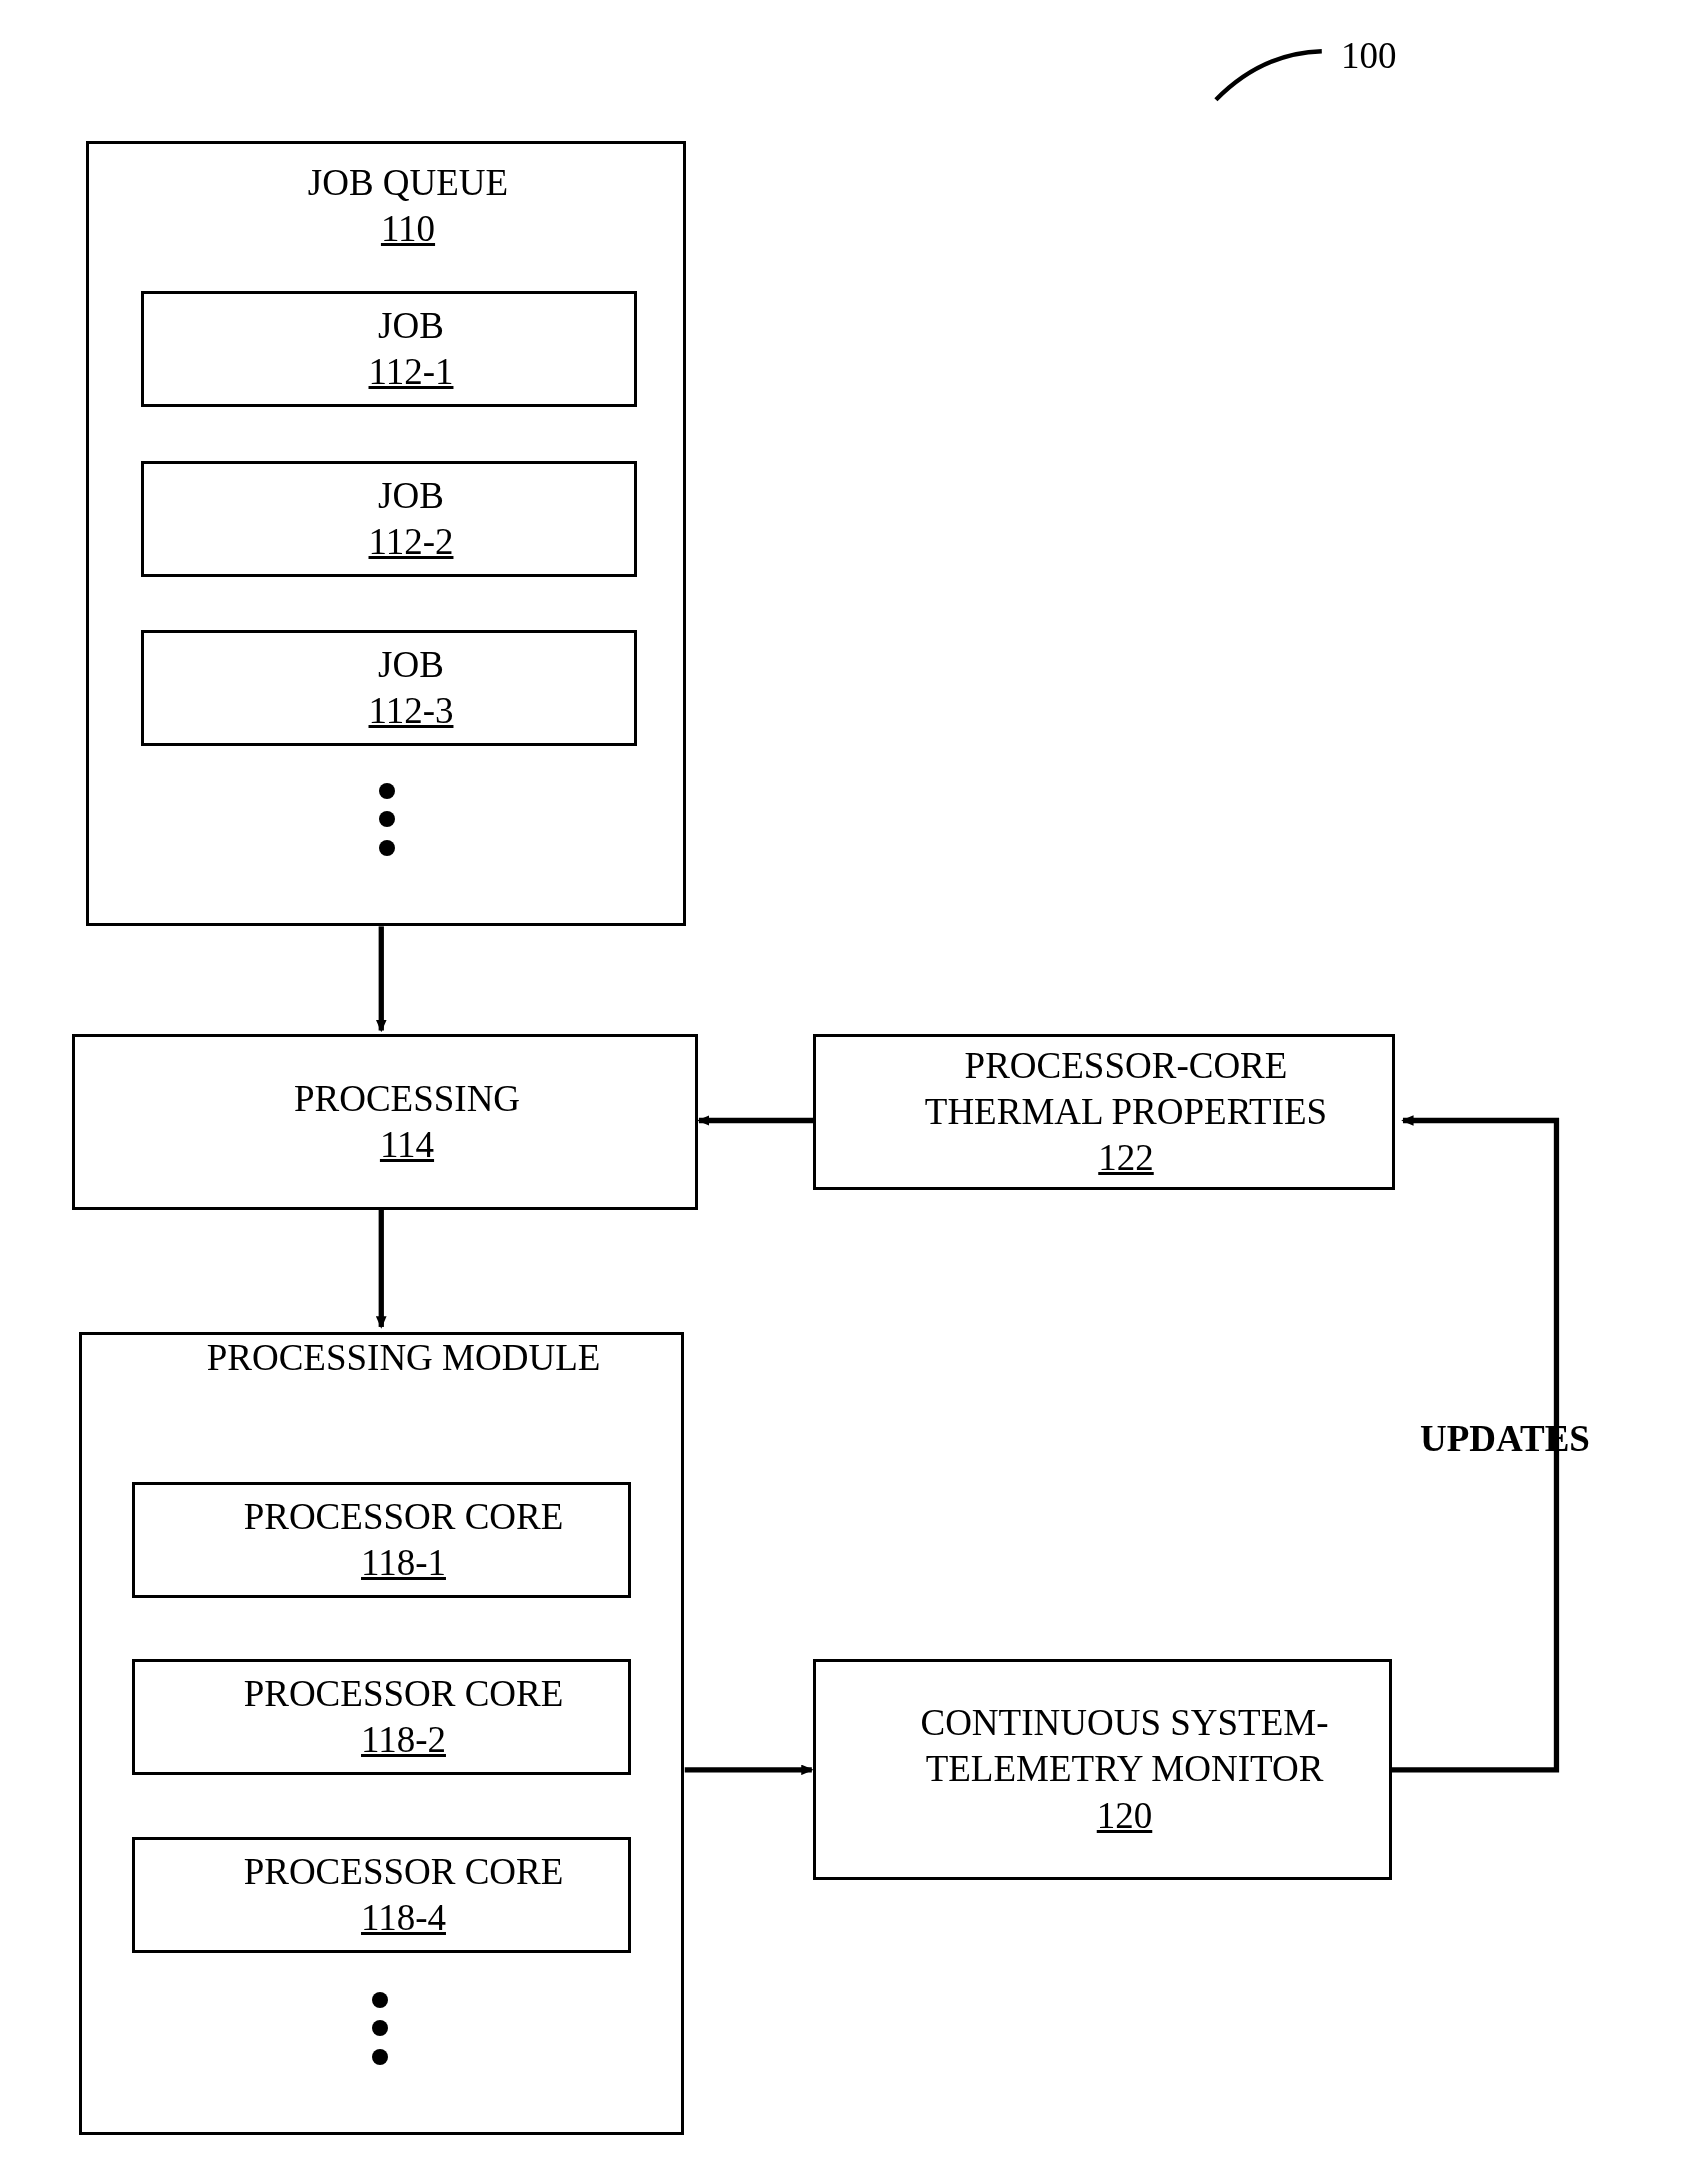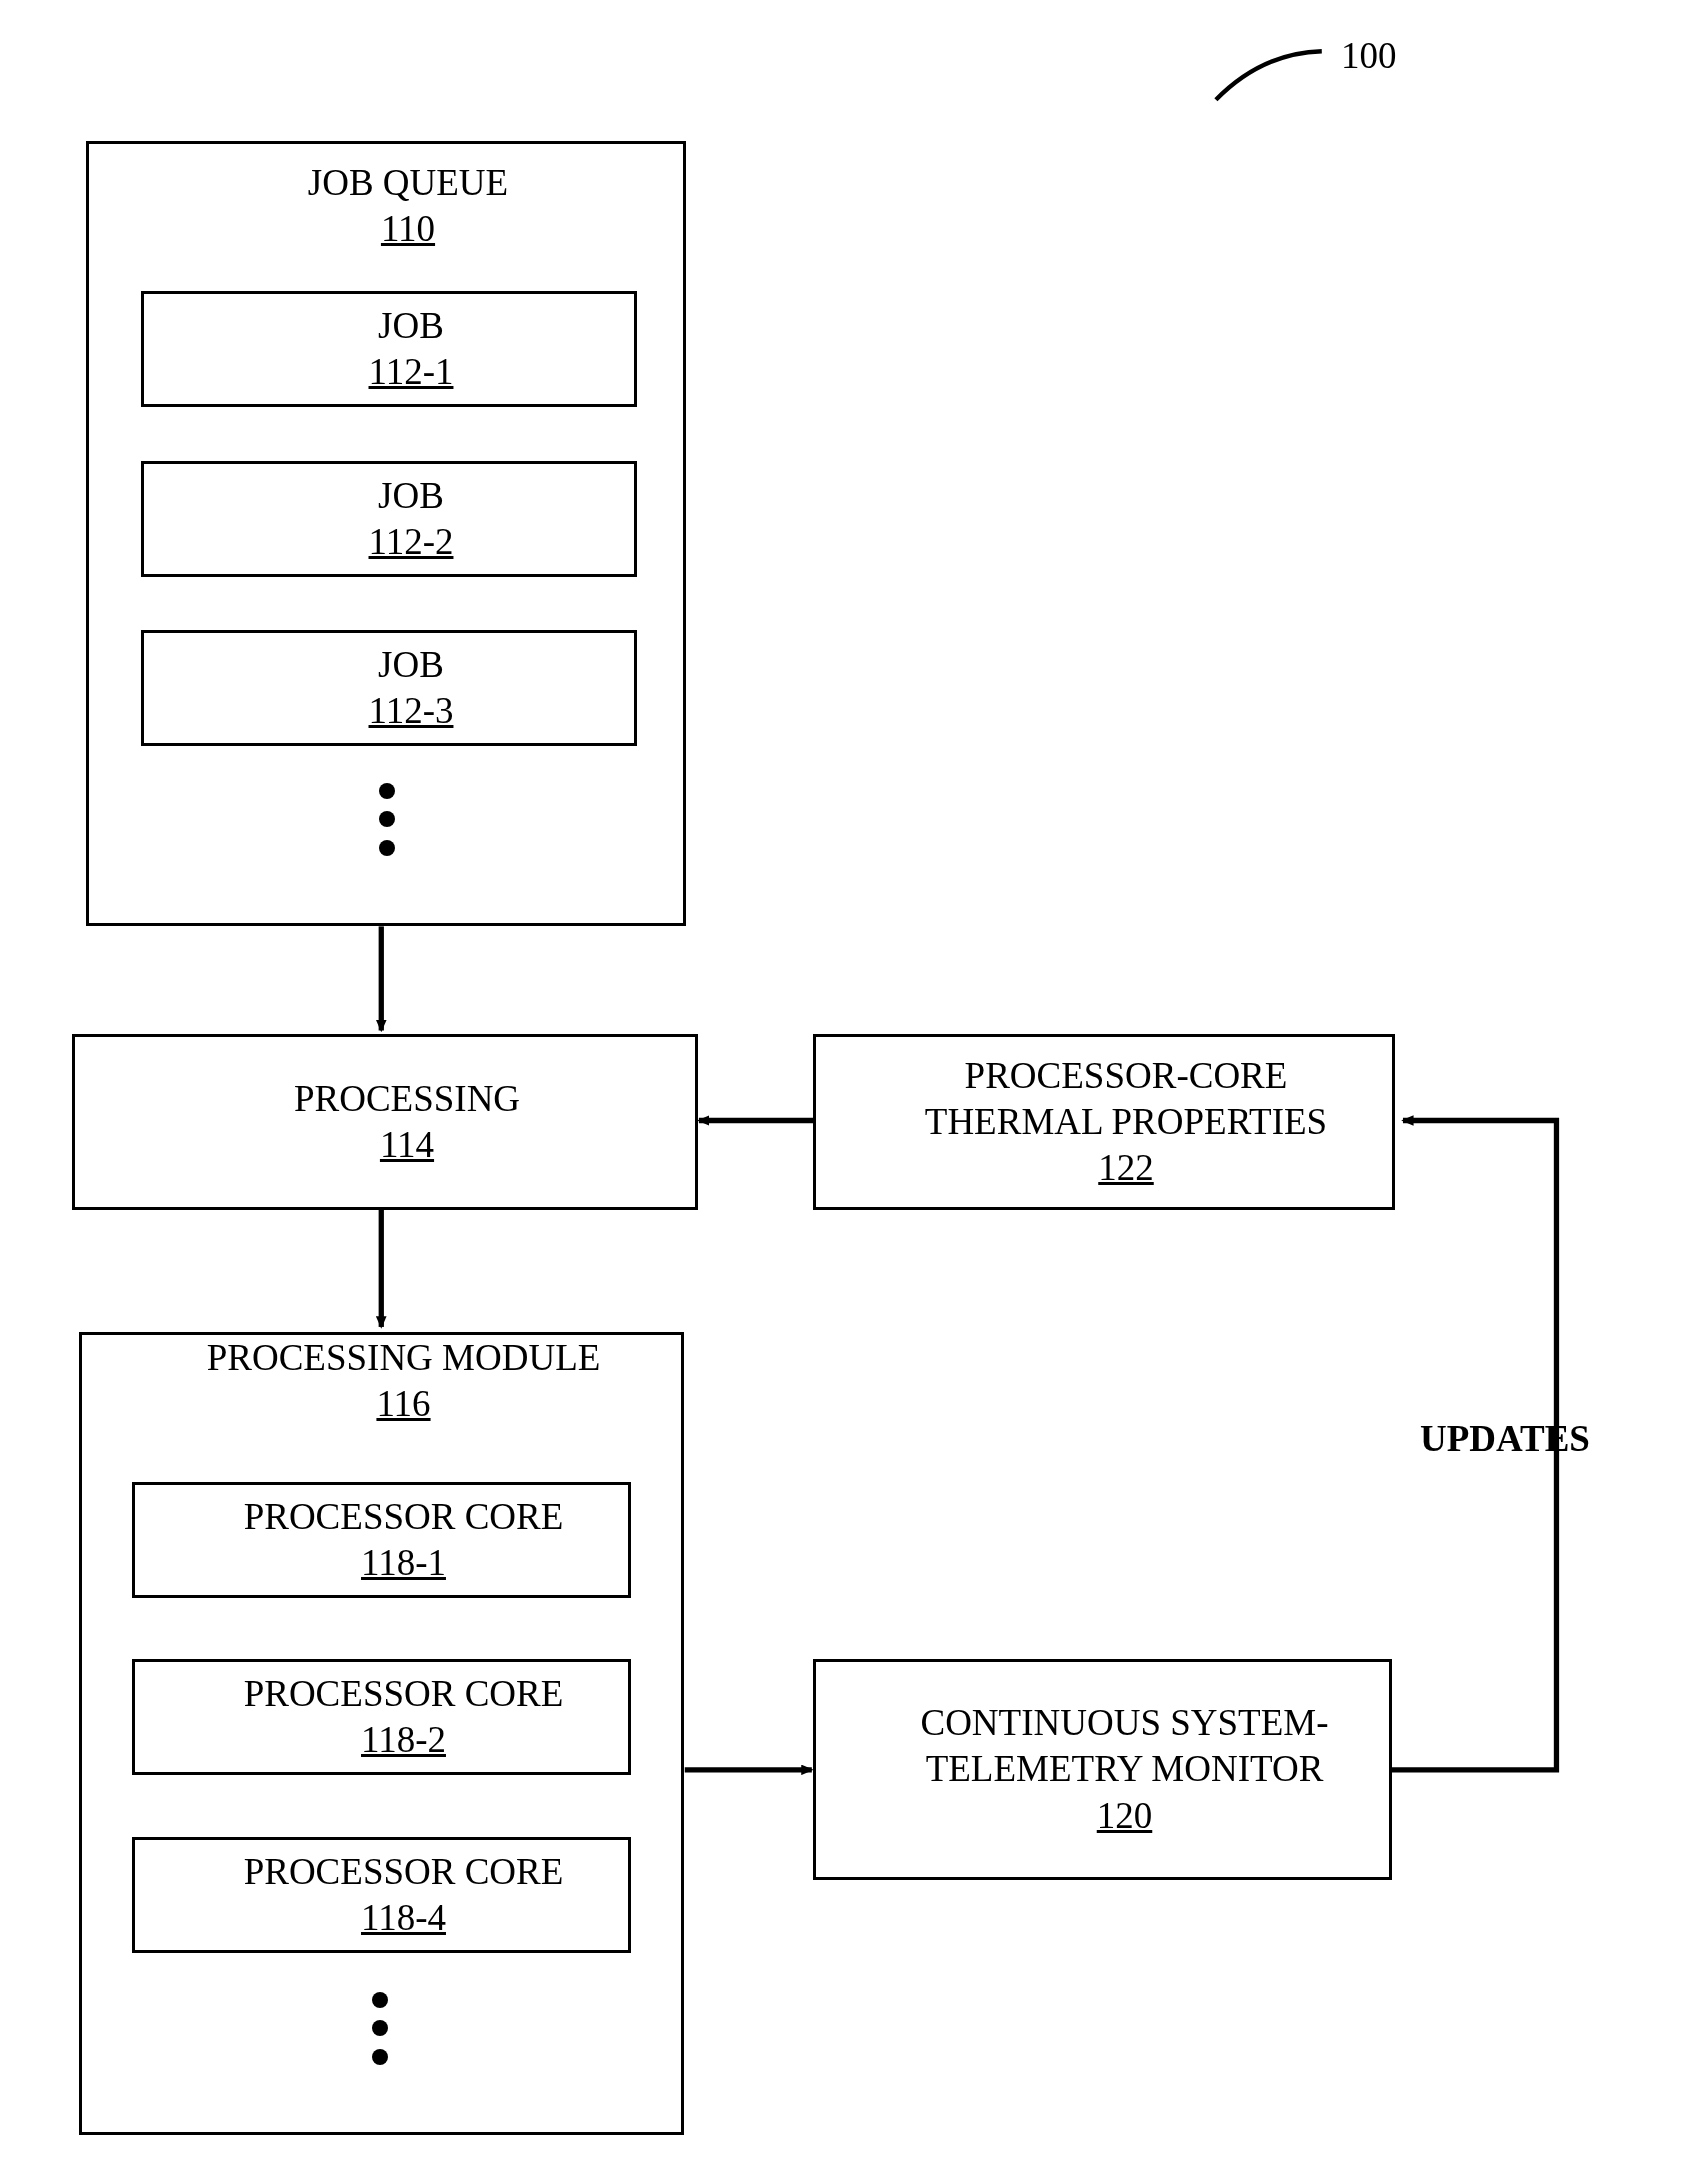--- a/index.html
+++ b/index.html
@@ -111,30 +111,27 @@
     <div class="dot"></div>
       <div class="dot"></div>
       <div class="dot"></div>
   </div>
 
   <div class="box" style="left:72px; top:1034px; width:626px; height:176px; display:flex; flex-direction:column; justify-content:center;">
     <div class="label-block">PROCESSING</div>
     <div class="label-block"><span class="num">114</span></div>
   </div>
 
-  <div class="box" style="left:813px; top:1034px; width:582px; height:176px; display:flex; flex-direction:column; justify-content:center; padding:0 26.5px;">
+  <div class="box" style="left:813px; top:1034px; width:582px; height:156px; display:flex; flex-direction:column; justify-content:center; padding:0 26.5px;">
     <div class="label-block">PROCESSOR-CORE THERMAL PROPERTIES</div>
     <div class="label-block"><span class="num">122</span></div>
   </div>
 
   <div class="box" style="left:79px; top:1332px; width:605px; height:803px;">
     <div class="label-block" style="">PROCESSING MODULE</div>
-    <div class="label-block">
-      <span class="num">116</span>
-    </div>
   </div>
 
   <div class="box" style="left:132px; top:1482px; width:499px; height:116px; display:flex; flex-direction:column; justify-content:center;">
     <div class="label-block">PROCESSOR CORE</div>
     <div class="label-block"><span class="num">118-1</span></div>
   </div>
 
   <div class="box" style="left:132px; top:1659px; width:499px; height:116px; display:flex; flex-direction:column; justify-content:center;">
     <div class="label-block">PROCESSOR CORE</div>
     <div class="label-block"><span class="num">118-2</span></div>

